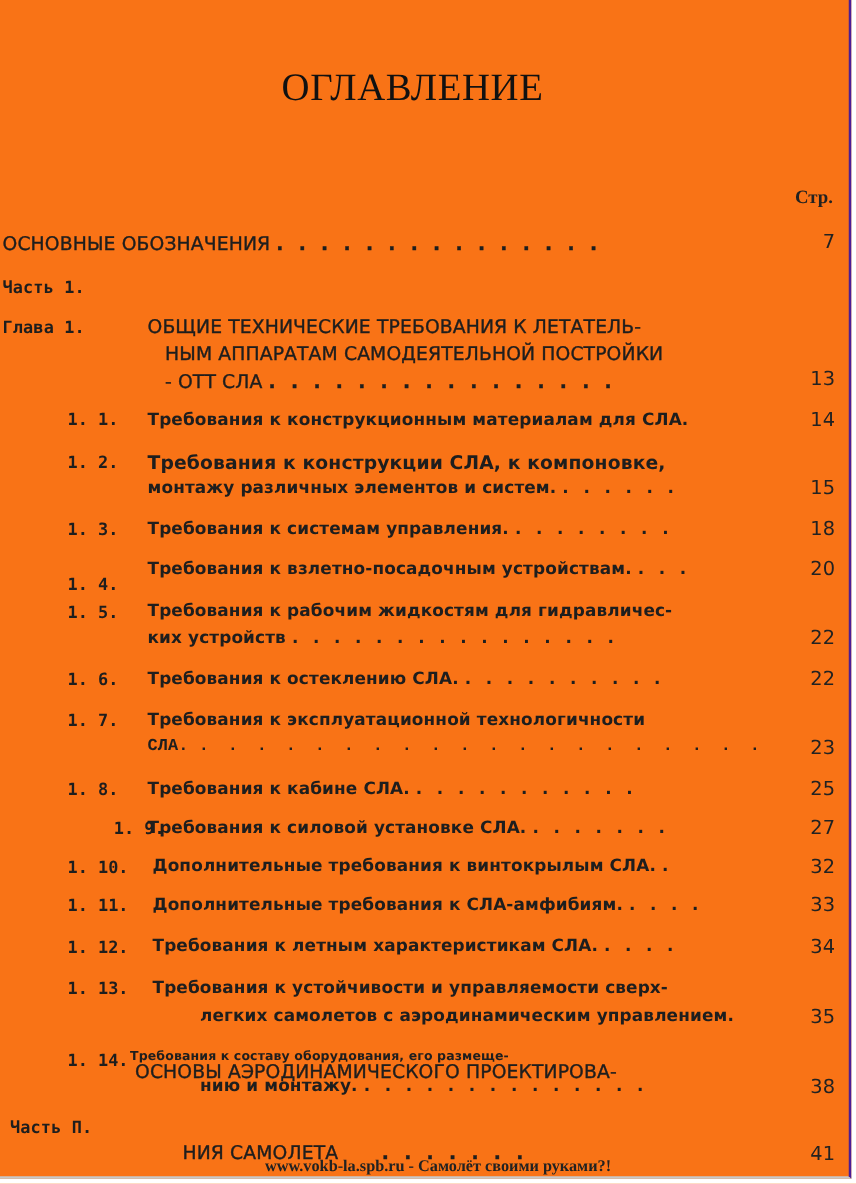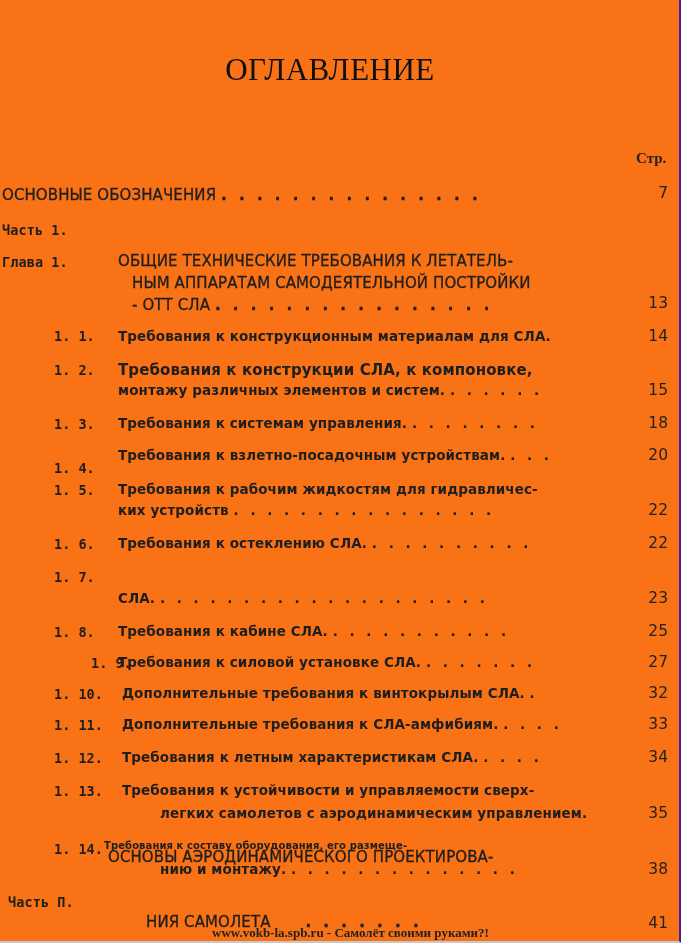--- a/index.html
+++ b/index.html
@@ -97,21 +97,22 @@
   <div class="pgn" style="top:501px;">22</div>
 
   <div class="num label-small" style="left:54px; top:536px;">1. 6.</div>
   <div class="line" style="left:118px; top:535px; font-size:13.5px;">
     <span>Требования к остеклению СЛА.</span>
     <span class="dots">. . . . . . . . . .</span>
   </div>
   <div class="pgn" style="top:534px;">22</div>
 
   <div class="num label-small" style="left:54px; top:569px;">1. 7.</div>
-  <div class="line" style="left:118px; top:590px; font-size:13.5px;">
+  <div class="line" style="left:118px; top:568px; font-size:13.5px;">Требования к эксплуатационной технологичности</div>
+  <div class="line" style="left:118px; top:590px; font-size:13.5px;font-family:Liberation Mono, monospace;">
     <span>СЛА.</span>
     <span class="dots">. . . . . . . . . . . . . . . . . . . .</span>
   </div>
   <div class="pgn" style="top:589px;">23</div>
 
   <div class="num label-small" style="left:54px; top:624px;">1. 8.</div>
   <div class="line" style="left:118px; top:623px; font-size:13.5px;">
     <span>Требования к кабине СЛА.</span>
     <span class="dots">. . . . . . . . . . .</span>
   </div>

